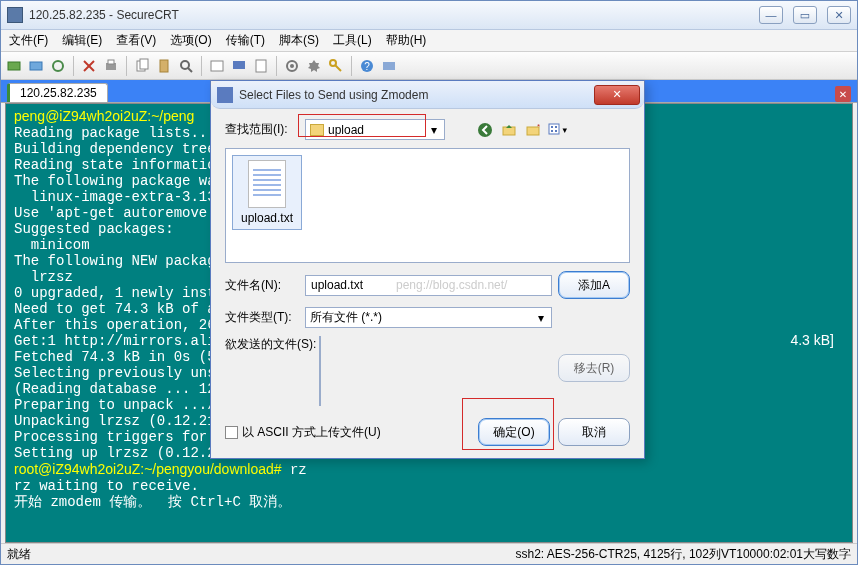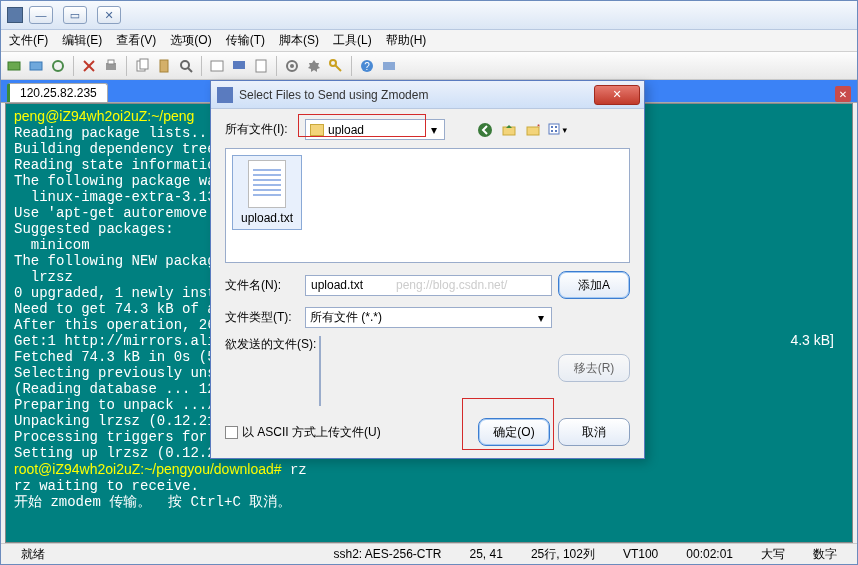--- a/index.html
+++ b/index.html
@@ -23,25 +23,25 @@
 .tabbar { height: 23px; background: #3b82f6; display: flex; align-items: flex-end; padding: 0 6px; border-bottom: 1px solid #aaa; }
 .tab { padding: 2px 10px; background: #fff; border: 1px solid #aaa; border-bottom: none; border-radius: 3px 3px 0 0; font-size: 12px; }
 .tab.marked { border-left: 3px solid #3b8c3b; }
 .tabbar .close { margin-left: auto; width: 16px; height: 16px; background: #c84b4b; color: #fff; border-radius: 2px; display: flex; align-items: center; justify-content: center; font-size: 10px; }
 
 .terminal { flex: 1; background: #008080; color: #fff; font-family: "Courier New", monospace; font-size: 14px; padding: 4px 8px; line-height: 16px; white-space: pre; border: 1px solid #888; margin: 0 4px; overflow: hidden; position: relative; }
 .terminal .yellow { color: #ffff00; }
 
 .statusbar { height: 21px; background: #f0f0f0; border-top: 1px solid #ccc; display: flex; align-items: center; padding: 0 6px; font-size: 12px; }
 .statusbar .spacer { flex: 1; }
-.statusbar .seg { margin: 0 14px; }
+.statusbar .seg { margin: 0 0; }
 
 
 .dialog { position: absolute; left: 210px; top: 80px; width: 435px; background: #f0f0f0; border: 1px solid #5a7bbf; box-shadow: 4px 4px 10px rgba(0,0,0,.2); }
-.dialog .dlg-title { height: 28px; background: linear-gradient(#ebf1fb,#cfe0f7); display: flex; align-items: center; padding: 0 0 0 6px; border-bottom: 1px solid #b8c8e0; }
+.dialog .dlg-title { height: 28px; background: linear-gradient(#ebf1fb,#cfe0f7); display: flex; align-items: center; padding: 0 0 0 6px; border-bottom: 1px solid #b8c8e0; border-radius: 9px; }
 .dlg-title .dlg-icon { width: 16px; height: 16px; background: #5a7bbf; margin-right: 6px; }
 .dlg-title .dlg-text { font-size: 12px; color: #333; flex: 1; }
 .dlg-title .dlg-close { width: 46px; height: 20px; background: linear-gradient(#e67a6f,#c13a2b); border: 1px solid #a02a1e; border-radius: 3px; color: #fff; display: flex; align-items: center; justify-content: center; margin-right: 4px; font-size: 11px; }
 
 .dlg-body { padding: 10px 14px 12px; display: flex; flex-direction: column; gap: 8px; }
 .row { display: flex; align-items: center; gap: 6px; }
 .lbl { width: 74px; font-size: 12px; }
 .combo { flex: 1; height: 21px; background: #fff; border: 1px solid #9aaccb; display: flex; align-items: center; padding: 0 4px; font-size: 12px; position: relative; }
 .combo .fold-icon { width: 14px; height: 12px; background: #f3d47a; border: 1px solid #caa93c; margin-right: 4px; }
 .combo .drop { position: absolute; right: 3px; width: 14px; height: 14px; display: flex; align-items: center; justify-content: center; }
@@ -71,20 +71,21 @@
 
 svg { display: block; }
 </style>
 </head>
 <body>
 
 <div class="main-win">
 
   <div class="titlebar">
     <div class="app-icon"></div>
+    <div class="title-text">120.25.82.235 - SecureCRT</div>
     <div class="win-btns">
       <div class="wb">—</div>
       <div class="wb">▭</div>
       <div class="wb">✕</div>
     </div>
   </div>
 
   <div class="menubar">
     <span>文件(F)</span>
     <span>编辑(E)</span>
@@ -238,21 +239,21 @@
 
 <div class="dialog">
   <div class="dlg-title">
     <div class="dlg-icon"></div>
     <div class="dlg-text">Select Files to Send using Zmodem</div>
     <div class="dlg-close">✕</div>
   </div>
   <div class="dlg-body">
 
     <div class="row">
-      <div class="lbl">所有文件(I):</div>
+      <div class="lbl">查找范围(I):</div>
       <div class="combo" style="max-width:140px">
         <div class="fold-icon"></div>
         <span>upload</span>
         <div class="drop">▾</div>
       </div>
       <div style="width:18px"></div>
       <div class="nav-icons">
         <div class="nav-ic">
             <svg width="16" height="16">
               <circle cx="8" cy="8" r="7" fill="#3a7a3a"></circle>

